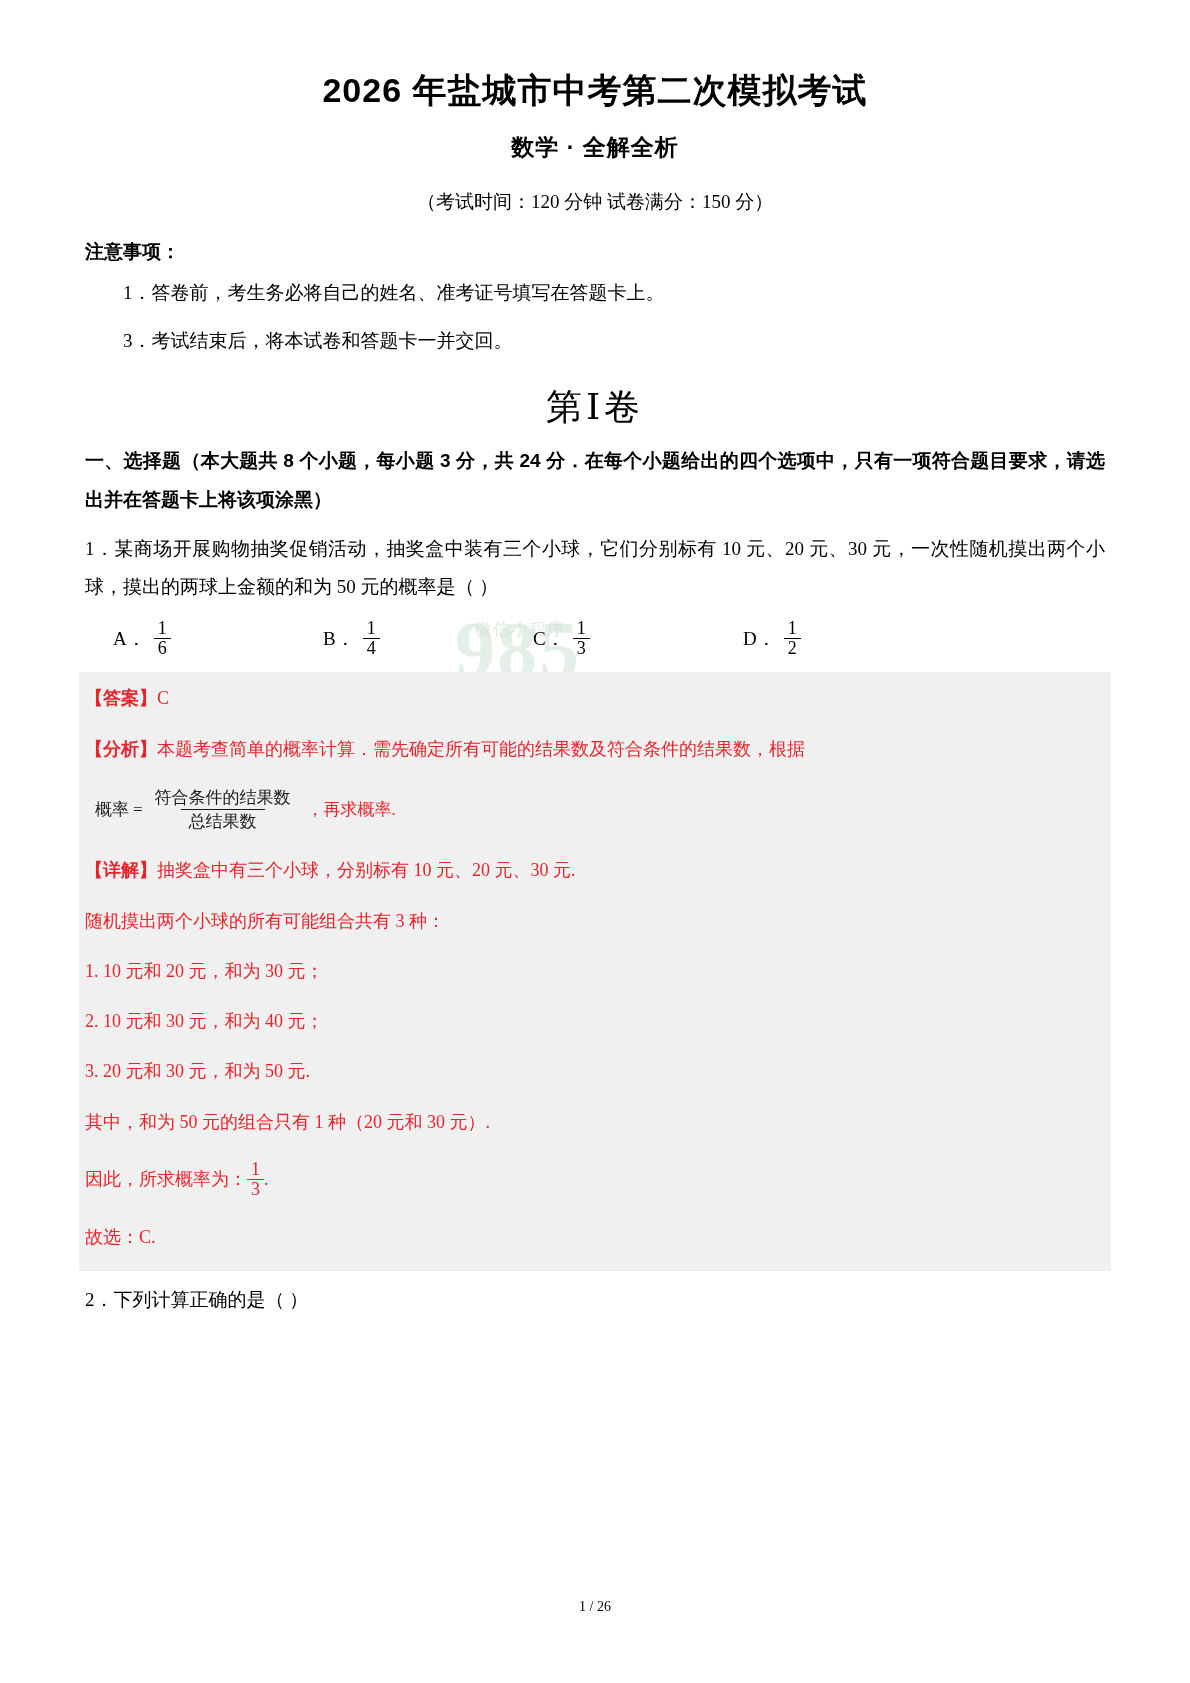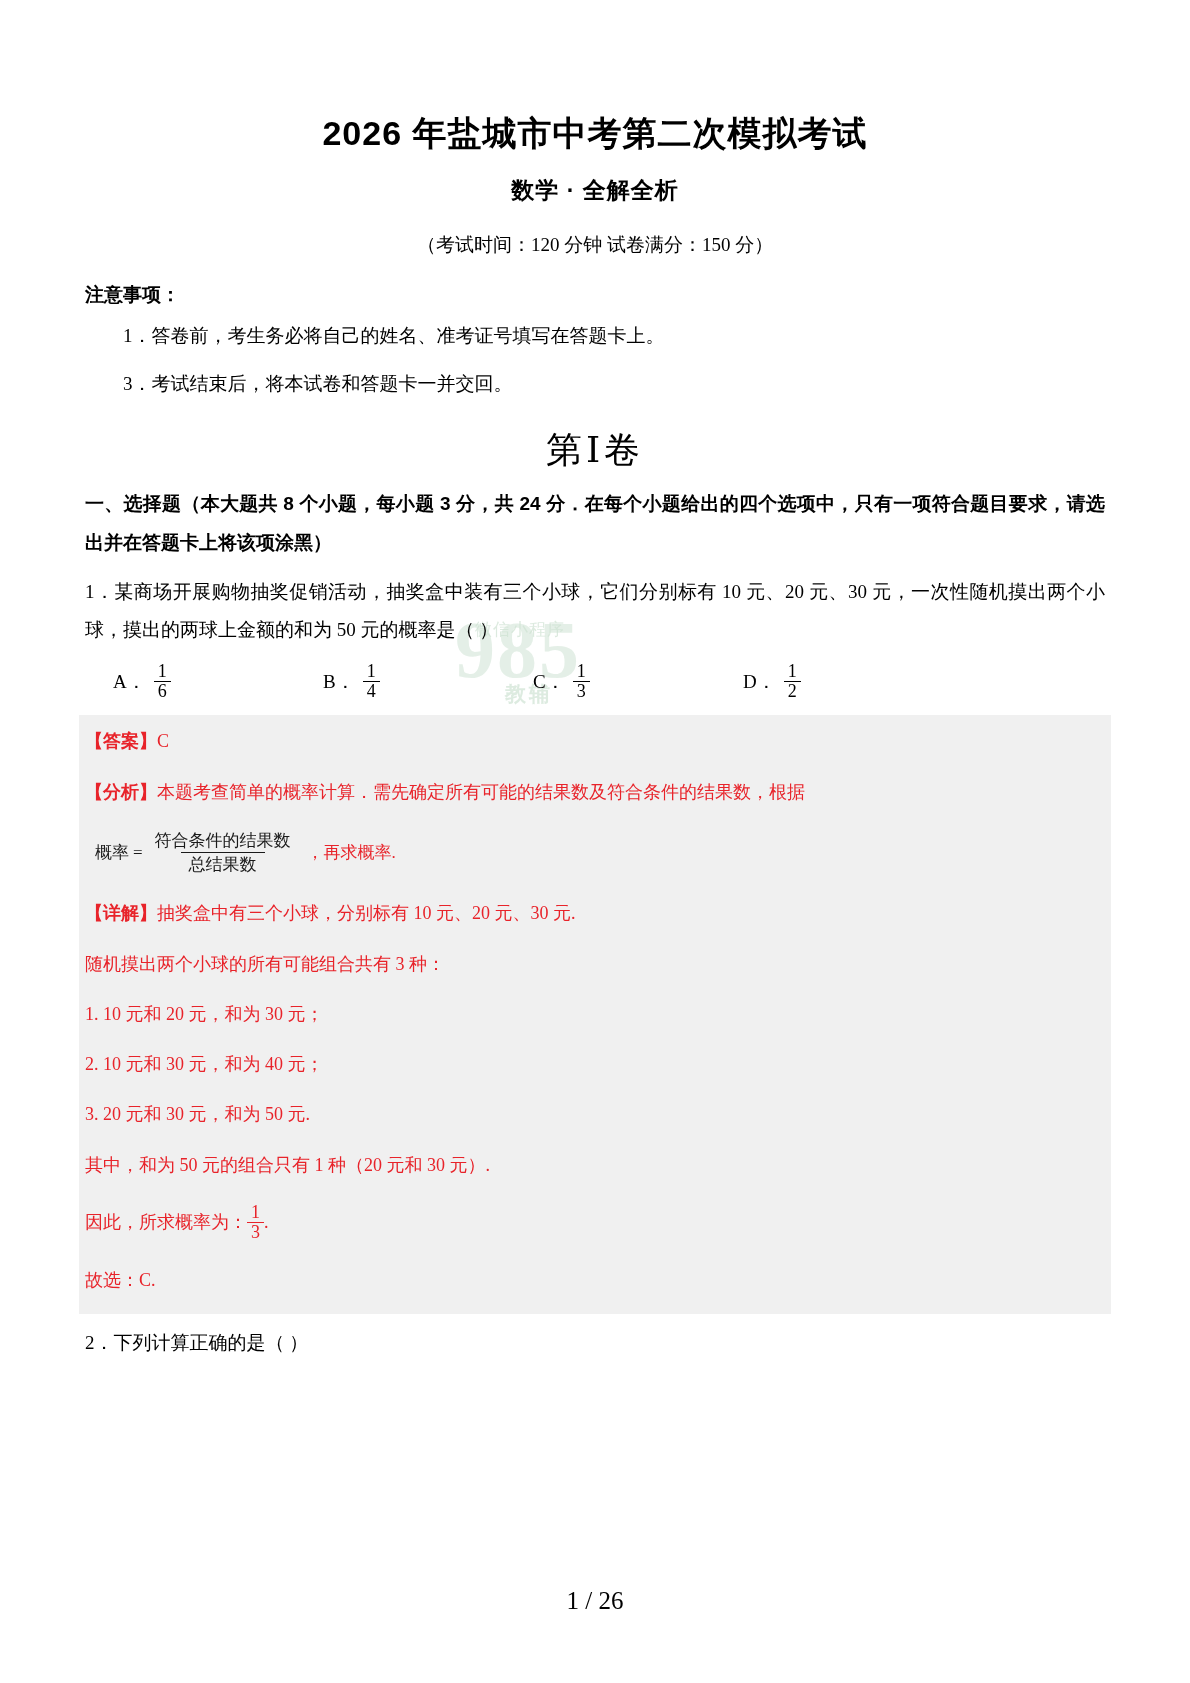--- a/index.html
+++ b/index.html
@@ -95,21 +95,21 @@
   .content { position: relative; z-index: 2; }
 
   
   .doc-title {
     text-align: center;
     font-family: "Liberation Sans", sans-serif;
     font-size: 34px;
     font-weight: 700;
     letter-spacing: 1px;
     margin: 0;
-    padding-top: 111px;
+    padding-top: 68px;
     line-height: 1.35;
   }
   .doc-subtitle {
     text-align: center;
     font-family: "Liberation Sans", sans-serif;
     font-size: 23px;
     font-weight: 700;
     letter-spacing: 1px;
     margin: 18px 0 0 0;
   }
@@ -232,21 +232,21 @@
     margin: 0 0 26px 0;
   }
 
   
   .page-footer {
     position: absolute;
     left: 0;
     bottom: 68px;
     width: 1190px;
     text-align: center;
-    font-size: 25px;
+    font-size: 14px;
     color: #000;
     z-index: 3;
   }
 </style>
 </head>
 <body>
 
 <div id="page">
 
   <div class="watermark">

